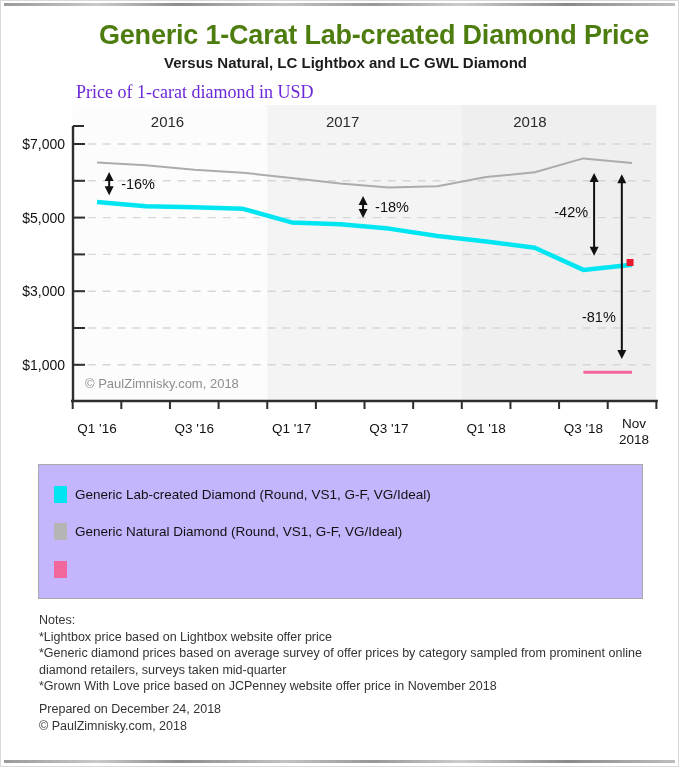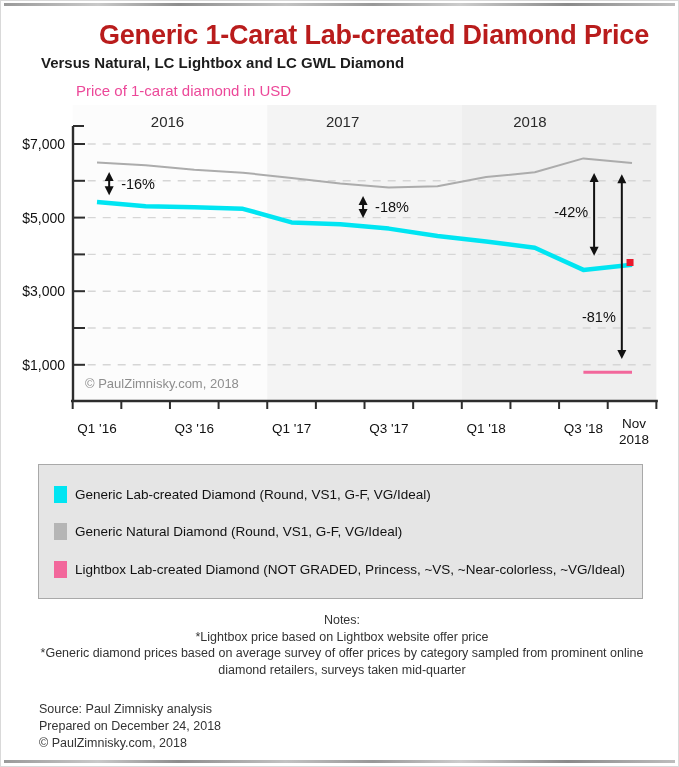--- a/index.html
+++ b/index.html
@@ -9,42 +9,42 @@
     border:1px solid #d9d9d9;box-sizing:border-box;overflow:hidden;
   }
   .decor-bar{
     position:absolute;left:3px;right:3px;height:3px;
     background:linear-gradient(90deg,#9a9a9a 0%,#c9c9c9 14%,#8d8d8d 26%,#c2c2c2 42%,#989898 55%,#cccccc 68%,#8a8a8a 84%,#bdbdbd 100%);
   }
   .decor-top{top:2px;}
   .decor-bottom{top:759px;}
   .title{
     position:absolute;top:19px;left:40px;right:29px;text-align:right;
-    font-size:27px;font-weight:bold;letter-spacing:-0.2px;color:#b91c1c;white-space:nowrap;
+    font-size:27px;font-weight:bold;letter-spacing:-0.2px;color:#4d7c0f;white-space:nowrap;
   }
   .subtitle{
-    position:absolute;top:53px;left:40px;right:28px;text-align:left;
+    position:absolute;top:53px;left:40px;right:28px;text-align:center;
     font-size:15px;font-weight:bold;color:#1c1c1c;white-space:nowrap;
   }
   .axis-title{
-    position:absolute;top:81px;left:75px;font-size:15px;color:#ec4899;
+    position:absolute;top:81px;left:75px;font-size:18px;color:#6d28d9;font-family:Liberation Serif, serif;
   }
   svg.chart{position:absolute;left:0;top:0;width:679px;height:460px;}
   svg.chart text{font-family:"Liberation Sans",sans-serif;}
   .legend-box{
     position:absolute;left:37px;top:463px;width:605px;height:135px;
-    border:1.4px solid #a9a9a9;box-sizing:border-box;background:#e5e5e5;
+    border:1.4px solid #a9a9a9;box-sizing:border-box;background:#c4b5fd;
     display:flex;flex-direction:column;justify-content:space-evenly;
   }
   .legend-row{display:flex;align-items:center;padding-left:15px;}
   .legend-swatch{width:13px;height:17px;margin-right:8px;flex:0 0 auto;}
   .legend-label{font-size:13.5px;color:#111;white-space:nowrap;}
   .notes{
     position:absolute;left:38px;top:611px;width:606px;
-    font-size:12.5px;line-height:16.5px;color:#333;text-align:center;
+    font-size:12.5px;line-height:16.5px;color:#333;
   }
   .source{
     position:absolute;left:38px;top:700px;width:606px;
     font-size:12.5px;line-height:17px;color:#333;
   }
 </style>
 </head>
 <body>
 
 <div class="page">
@@ -137,32 +137,31 @@
       <div class="legend-row">
         <span class="legend-swatch" style="background: rgb(0, 229, 242);"></span>
         <span class="legend-label">Generic Lab-created Diamond (Round, VS1, G-F, VG/Ideal)</span>
       </div>
       <div class="legend-row">
         <span class="legend-swatch" style="background: rgb(181, 181, 181);"></span>
         <span class="legend-label">Generic Natural Diamond (Round, VS1, G-F, VG/Ideal)</span>
       </div>
       <div class="legend-row">
         <span class="legend-swatch" style="background: rgb(242, 103, 155);"></span>
-        <span class="legend-label">Lightbox Lab-created Diamond (NOT GRADED, Princess, ~VS, ~Near-colorless, ~VG/Ideal)</span>
       </div>
     </div>
 
   <div class="notes">
     <div id="notes-heading">Notes:</div>
     <div id="notes-lines">
         <div>*Lightbox price based on Lightbox website offer price</div>
         <div>*Generic diamond prices based on average survey of offer prices by category sampled from prominent online diamond retailers, surveys taken mid-quarter</div>
+        <div>*Grown With Love price based on JCPenney website offer price in November 2018</div>
       </div>
   </div>
 
   <div class="source">
-    <div>Source: Paul Zimnisky analysis</div>
     <div>Prepared on December 24, 2018</div>
     <div>© PaulZimnisky.com, 2018</div>
   </div>
 
   <div class="decor-bar decor-bottom"></div>
 </div>
 
 </body></html>

